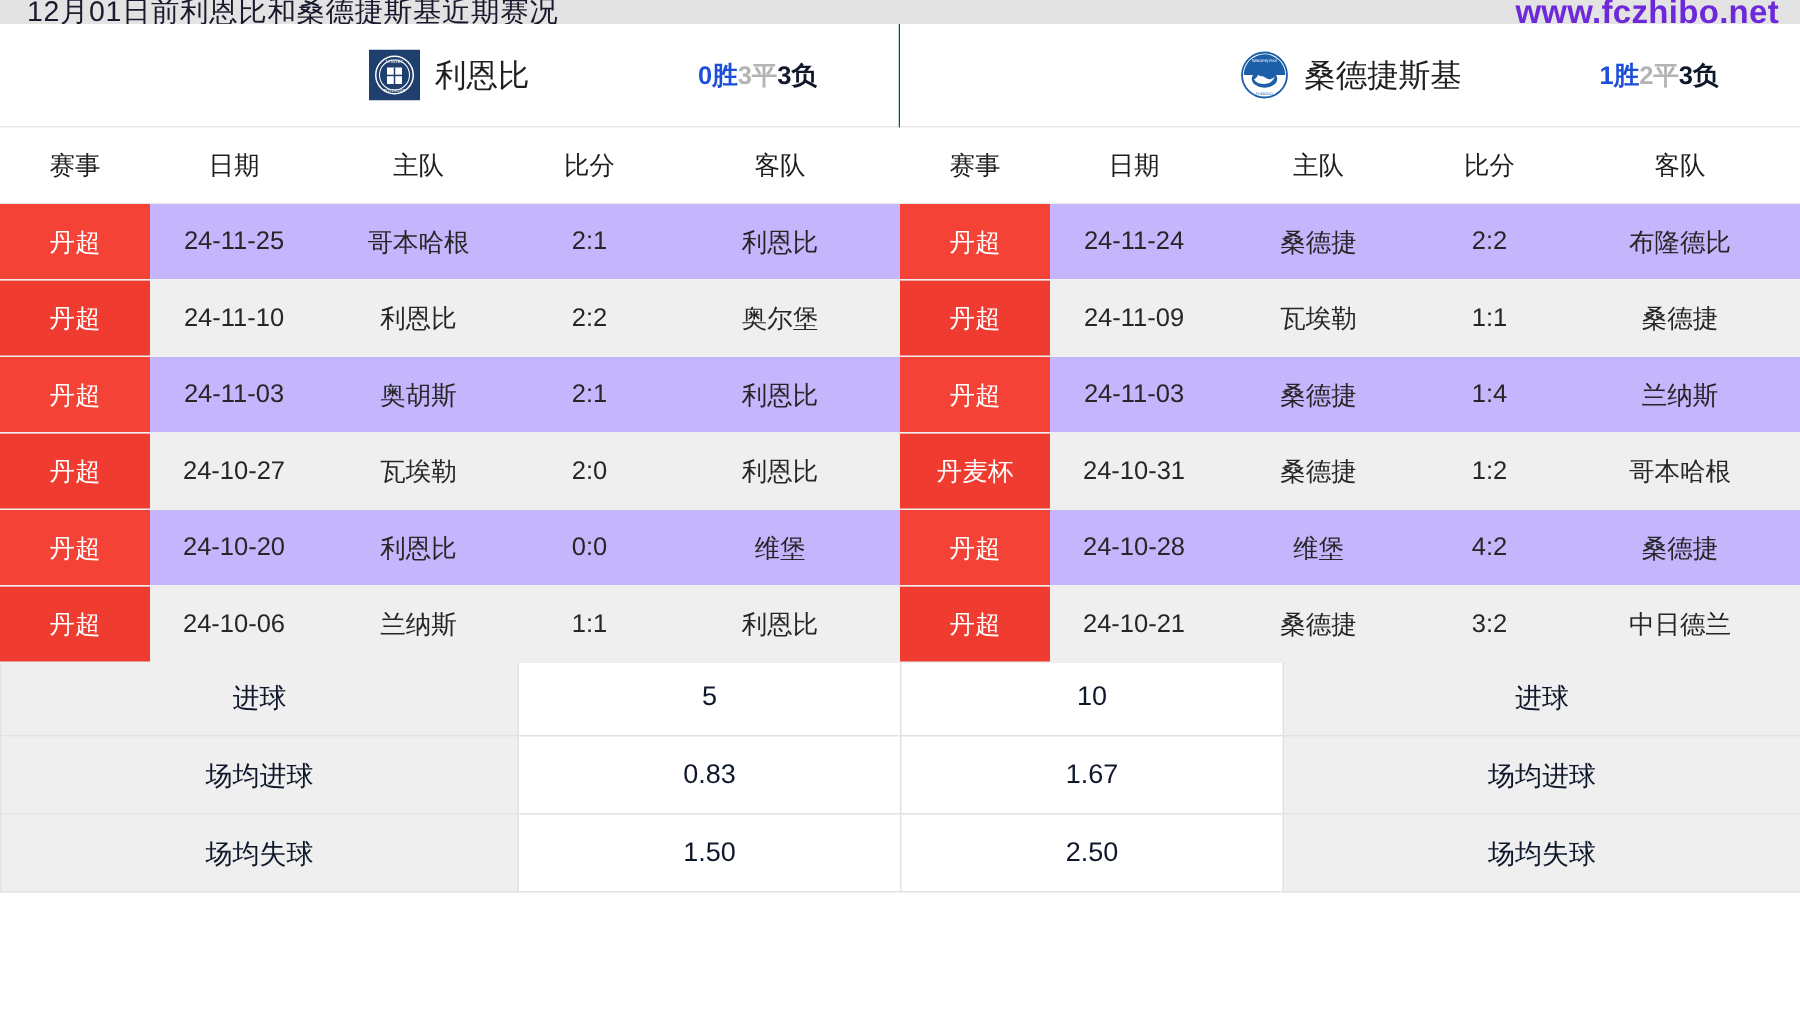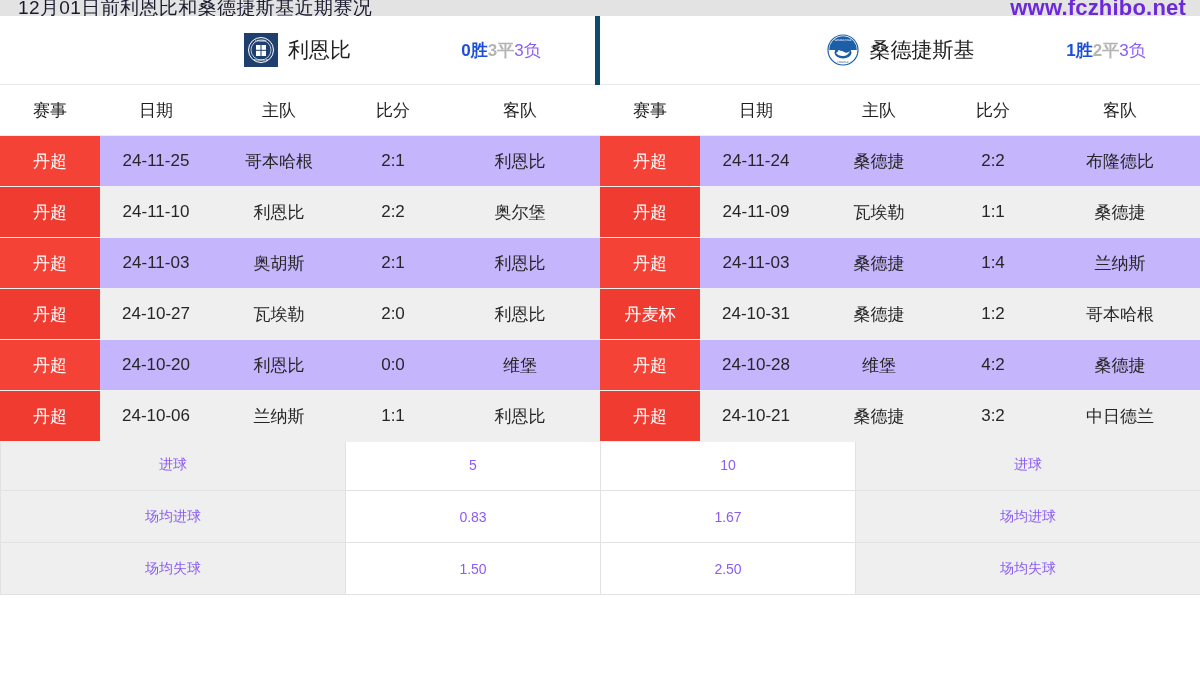--- a/index.html
+++ b/index.html
@@ -23,21 +23,21 @@
     white-space:nowrap;
   }
   .topbar .site{
     font-size:22px;color:#6d28d9;font-weight:bold;letter-spacing:.2px;
     white-space:nowrap;
   }
 
   
   .panels{display:flex;width:1200px;height:422px;background:#fff;}
   .panel{width:600px;box-sizing:border-box;background:#fff;position:relative;}
-  .panel.left{border-right:5px solid #0c4a6e;}
+  .panel.left{border-right:1px solid #0c4a6e;}
 
   
   .team-head{
     height:69px;display:flex;align-items:center;
     border-bottom:1px solid #e9e9e9;box-sizing:border-box;
     background:#fff;position:relative;
   }
   .team-id{
     display:flex;align-items:center;gap:10px;
     position:absolute;left:0;right:0;margin:auto;width:max-content;
@@ -45,21 +45,21 @@
   }
   .logo{width:34px;height:34px;flex:0 0 34px;position:relative;}
   .logo svg{display:block;width:34px;height:34px;}
   .team-name{font-size:21px;color:#1f1f1f;white-space:nowrap;}
   .record{
     position:absolute;right:0;width:188px;text-align:center;
     font-size:17px;white-space:nowrap;
   }
   .record .w{color:#1d4ed8;font-weight:bold;}
   .record .d{color:#b4b4b4;font-weight:bold;}
-  .record .l{color:#8b5cf6;font-weight:normal;}
+  .record .l{color:#0f172a;font-weight:bold;}
 
   
   table.matches{
     width:600px;border-collapse:collapse;table-layout:fixed;
   }
   table.matches col.c0{width:100px;}
   table.matches col.c1{width:112px;}
   table.matches col.c2{width:134px;}
   table.matches col.c3{width:94px;}
   table.matches col.c4{width:160px;}
@@ -86,21 +86,21 @@
 
   
   .statswrap{width:1200px;background:#ffffff;box-sizing:border-box;}
   table.stats{width:1200px;border-collapse:collapse;table-layout:fixed;}
   table.stats col.s0{width:345px;}
   table.stats col.s1{width:255px;}
   table.stats col.s2{width:255px;}
   table.stats col.s3{width:345px;}
   table.stats tr{height:52px;}
   table.stats td{
-    text-align:center;vertical-align:middle;font-size:14px;color:#8b5cf6;
+    text-align:center;vertical-align:middle;font-size:18px;color:#0f172a;
     border:1px solid #e2e2e2;box-sizing:border-box;
   }
   table.stats td.lbl{background:#efefef;}
   table.stats td.val{background:#ffffff;}
   table.stats tr:first-child td{border-top:1px solid #dcdcdc;}
 </style>
 </head>
 <body>
 
 <div class="page">

